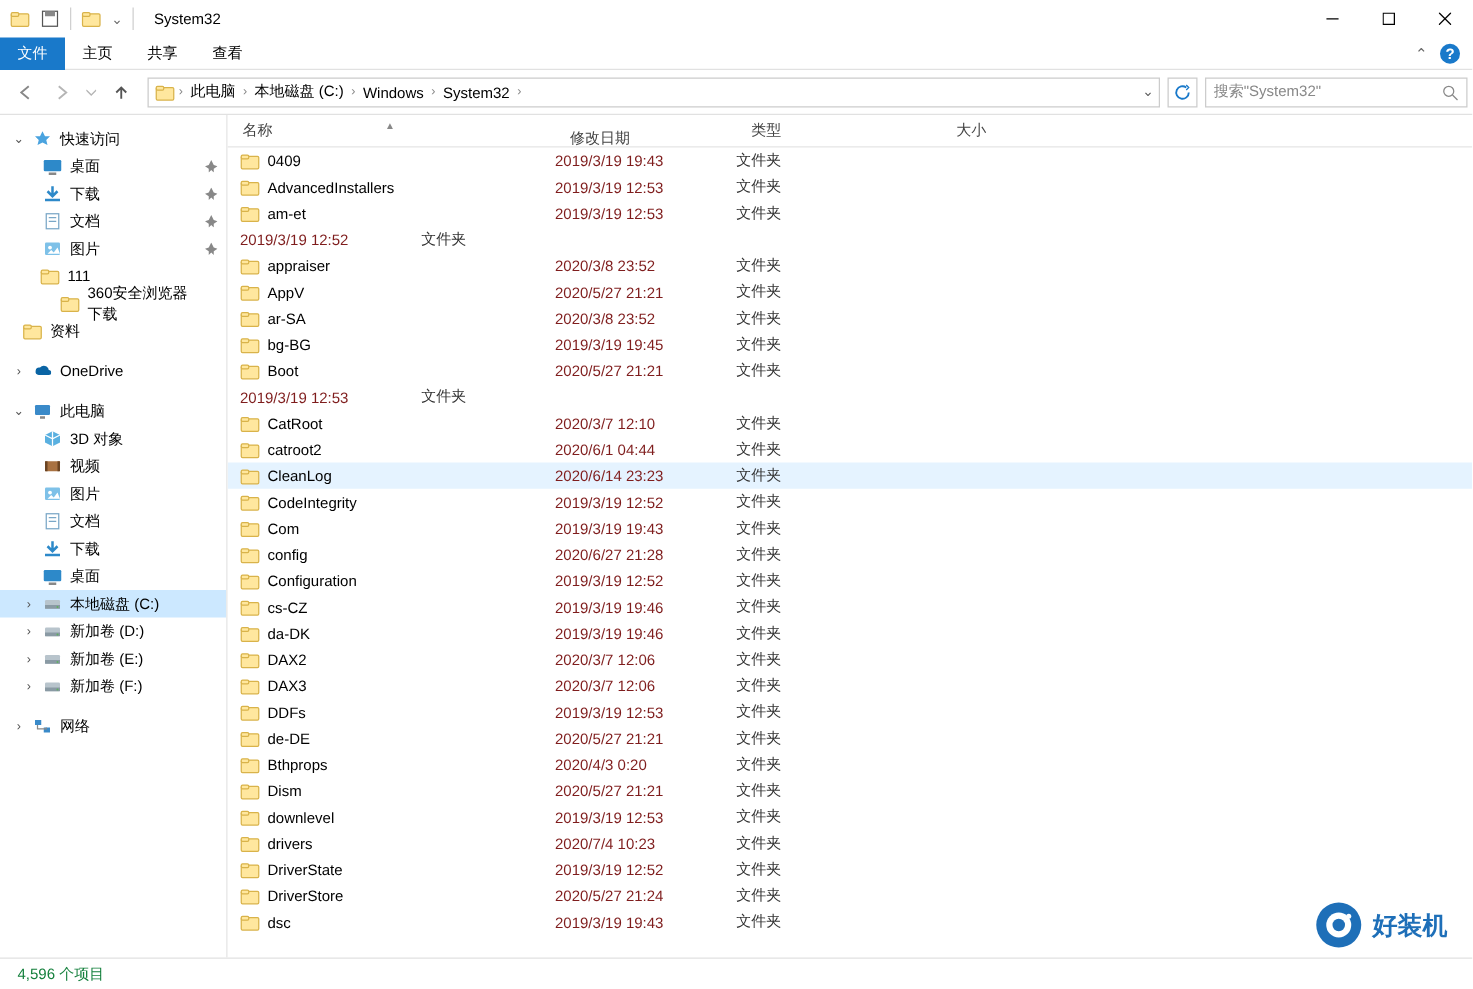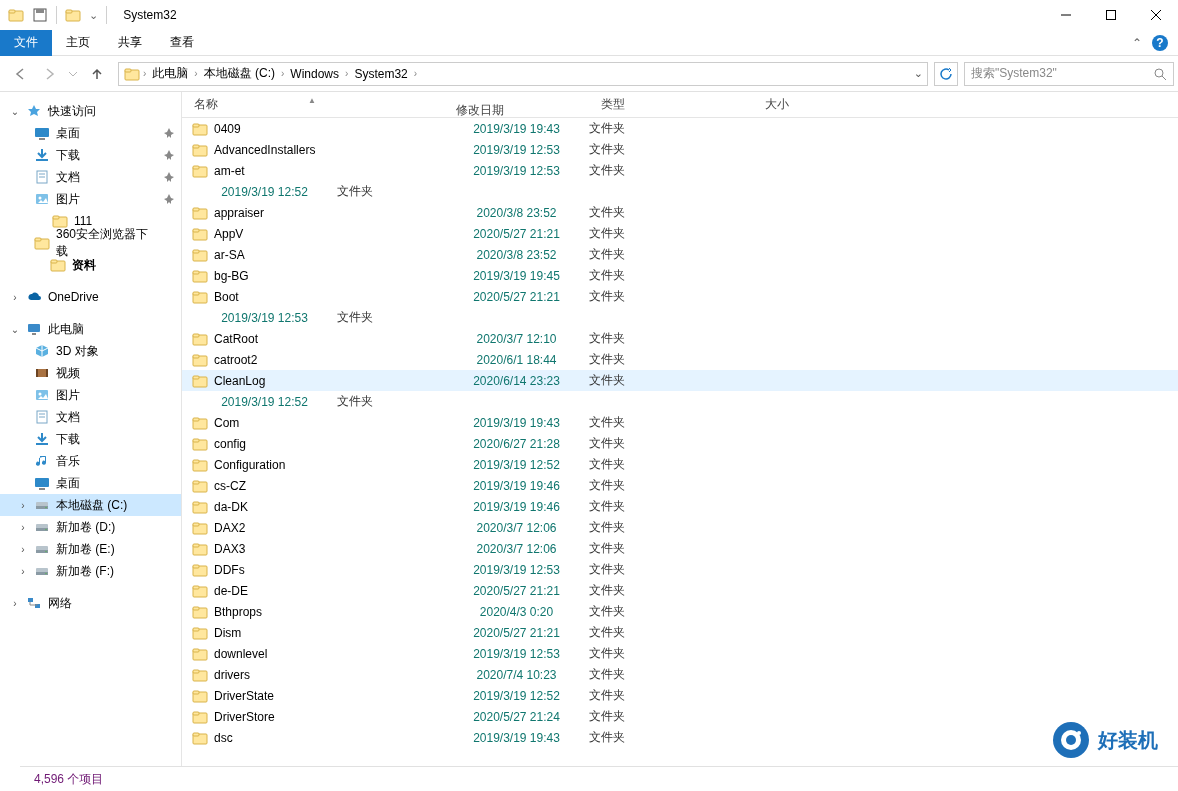--- a/index.html
+++ b/index.html
@@ -52,25 +52,25 @@
 .col { padding-left: 12px; }
 .col.name { width: 262px; display: flex; align-items: flex-start; }
 .col.name .sort { margin: 0 auto 0 90px; color: #888; font-size: 8px; }
 .col.date { width: 145px; margin-top: 12px; }
 .col.type { width: 120px; }
 .col.size { width: 80px; text-align: right; }
 .rows { flex: 1; overflow: auto; }
 .row { display: flex; height: 21px; align-items: center; padding-left: 10px; }
 .row.hover { background: #e5f3ff; }
 .row .cname { width: 252px; display: flex; align-items: center; gap: 6px; }
-.row .cdate { width: 145px; color: #0f766e; text-align: center; }
+.row .cdate { width: 145px; color: #7f1d1d; }
 .row .ctype { width: 120px; color: #333; }
 
 
-.status { height: 25px; border-top: 1px solid #e1e1e1; display: flex; align-items: center; padding: 0 14px; color: #701a75; margin-left: 20px; }
+.status { height: 25px; border-top: 1px solid #e1e1e1; display: flex; align-items: center; padding: 0 14px; color: #15803d; }
 
 
 svg { display: block; }
 </style>
 </head>
 <body>
 
 <div class="titlebar">
   <div class="tb-left">
     <span class="tb-icon">
@@ -252,41 +252,41 @@
                 <path d="M4 12l3-3 2 2 3-4 2 5z" fill="#fff"></path>
               </svg>
             </span>
             <span>图片</span>
             <span class="pin-wrap">
               <svg width="10" height="10">
                 <path d="M5 0l2 4 3 1-3 2v3l-2-2-2 2v-3L0 5l3-1z" fill="#888"></path>
               </svg>
             </span>
           </div>
-          <div class="side-item" style="padding-left: 52px;">
+          <div class="side-item" style="padding-left: 32px;">
             <span class="glyph">
               <svg width="16" height="16">
                 <rect x="1" y="4" width="14" height="10" rx="1" fill="#ffe79e" stroke="#d9b34a"></rect>
                 <rect x="1" y="3" width="6" height="3" rx="1" fill="#ffe79e" stroke="#d9b34a"></rect>
               </svg>
             </span>
             <span>111</span>
             <span class="pin-wrap"></span>
           </div>
-          <div class="side-item" style="padding-left: 34px;">
+          <div class="side-item" style="padding-left: 48px;">
             <span class="glyph">
               <svg width="16" height="16">
                 <rect x="1" y="4" width="14" height="10" rx="1" fill="#ffe79e" stroke="#d9b34a"></rect>
                 <rect x="1" y="3" width="6" height="3" rx="1" fill="#ffe79e" stroke="#d9b34a"></rect>
               </svg>
             </span>
             <span>360安全浏览器下载</span>
             <span class="pin-wrap"></span>
           </div>
-          <div class="side-item" style="padding-left: 50px; font-weight: bold;">
+          <div class="side-item" style="padding-left: 18px;">
             <span class="glyph">
               <svg width="16" height="16">
                 <rect x="1" y="4" width="14" height="10" rx="1" fill="#ffe79e" stroke="#d9b34a"></rect>
                 <rect x="1" y="3" width="6" height="3" rx="1" fill="#ffe79e" stroke="#d9b34a"></rect>
               </svg>
             </span>
             <span>资料</span>
             <span class="pin-wrap"></span>
           </div>
         </div>
@@ -366,29 +366,20 @@
                 <path d="M8 2v8M4 6l4 4 4-4" stroke="#2d89c9" fill="none" stroke-width="2"></path>
                 <rect x="2" y="12" width="12" height="2" fill="#2d89c9"></rect>
               </svg>
             </span>
             <span>下载</span>
           </div>
           <div class="side-item" style="padding-left: 34px;">
             <span class="side-caret" style="visibility:hidden;margin-left:-16px;">›</span>
             <span class="glyph">
               <svg width="16" height="16">
-                <path d="M6 3v8a2 2 0 1 1-1-2V5l7-2v7a2 2 0 1 1-1-2V3z" fill="#2d89c9"></path>
-              </svg>
-            </span>
-            <span>音乐</span>
-          </div>
-          <div class="side-item" style="padding-left: 34px;">
-            <span class="side-caret" style="visibility:hidden;margin-left:-16px;">›</span>
-            <span class="glyph">
-              <svg width="16" height="16">
                 <rect x="1" y="3" width="14" height="9" fill="#2d89c9" rx="1"></rect>
                 <rect x="5" y="13" width="6" height="2" fill="#888"></rect>
               </svg>
             </span>
             <span>桌面</span>
           </div>
           <div class="side-item selected" style="padding-left: 34px;">
             <span class="side-caret" style="visibility:visible;margin-left:-16px;">›</span>
             <span class="glyph">
               <svg width="16" height="16">
@@ -589,37 +580,46 @@
         <div class="row">
           <div class="cname">
             <span class="glyph">
               <svg width="16" height="16">
                 <rect x="1" y="4" width="14" height="10" rx="1" fill="#ffe79e" stroke="#d9b34a"></rect>
                 <rect x="1" y="3" width="6" height="3" rx="1" fill="#ffe79e" stroke="#d9b34a"></rect>
               </svg>
             </span>
             <span>catroot2</span>
           </div>
-          <div class="cdate">2020/6/1 18:44</div>
+          <div class="cdate">2020/6/1 04:44</div>
           <div class="ctype">文件夹</div>
         </div>
         <div class="row hover">
           <div class="cname">
             <span class="glyph">
               <svg width="16" height="16">
                 <rect x="1" y="4" width="14" height="10" rx="1" fill="#ffe79e" stroke="#d9b34a"></rect>
                 <rect x="1" y="3" width="6" height="3" rx="1" fill="#ffe79e" stroke="#d9b34a"></rect>
               </svg>
             </span>
             <span>CleanLog</span>
           </div>
           <div class="cdate">2020/6/14 23:23</div>
           <div class="ctype">文件夹</div>
         </div>
         <div class="row">
+          <div class="cname">
+            <span class="glyph">
+              <svg width="16" height="16">
+                <rect x="1" y="4" width="14" height="10" rx="1" fill="#ffe79e" stroke="#d9b34a"></rect>
+                <rect x="1" y="3" width="6" height="3" rx="1" fill="#ffe79e" stroke="#d9b34a"></rect>
+              </svg>
+            </span>
+            <span>CodeIntegrity</span>
+          </div>
           <div class="cdate">2019/3/19 12:52</div>
           <div class="ctype">文件夹</div>
         </div>
         <div class="row">
           <div class="cname">
             <span class="glyph">
               <svg width="16" height="16">
                 <rect x="1" y="4" width="14" height="10" rx="1" fill="#ffe79e" stroke="#d9b34a"></rect>
                 <rect x="1" y="3" width="6" height="3" rx="1" fill="#ffe79e" stroke="#d9b34a"></rect>
               </svg>

